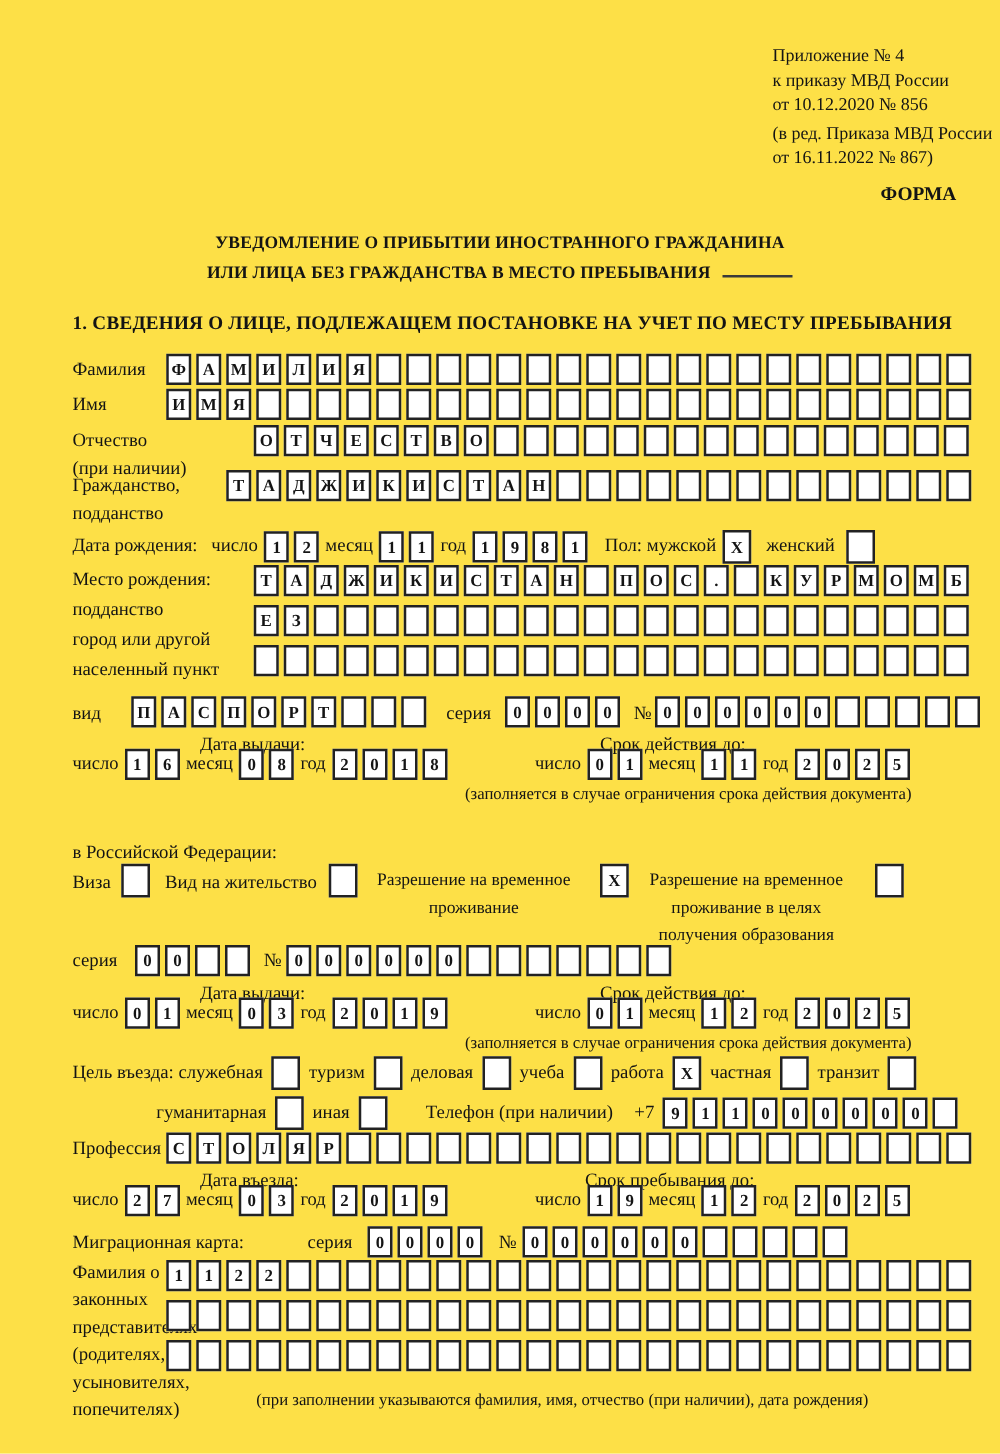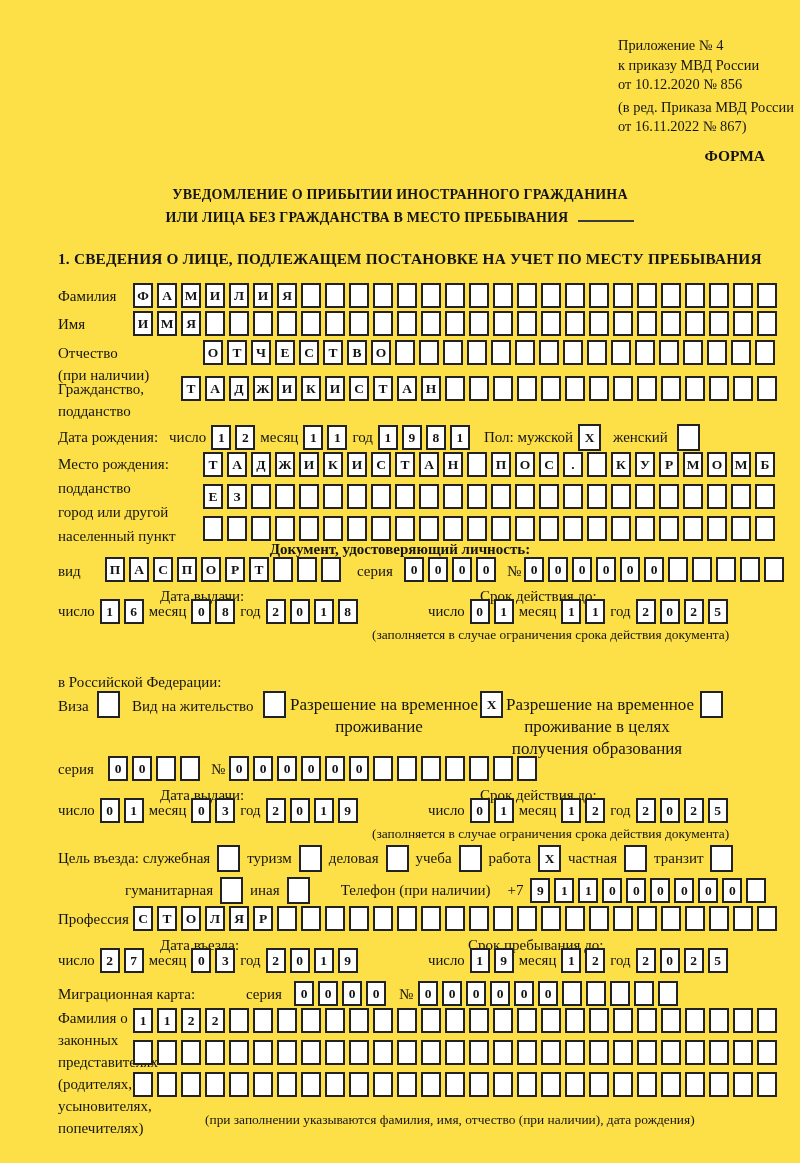--- a/index.html
+++ b/index.html
@@ -14,21 +14,21 @@
   .cells{position:absolute;display:flex;gap:4px;}
   .grp{display:flex;gap:4px;}
   .cell{
     width:20px;height:25px;box-sizing:border-box;border:2px solid #222;
     display:flex;align-items:center;justify-content:center;
     font-weight:700;font-size:13.5px;background:#fff;
   }
   .chk .cell{width:23px;height:27px;}
   .flow{position:absolute;display:flex;align-items:center;gap:5px;font-size:14.8px;white-space:nowrap;}
   .flow .lbl-in{white-space:nowrap;}
-  .clabel{position:absolute;text-align:center;font-size:17px;line-height:22px;white-space:nowrap;}
+  .clabel{position:absolute;text-align:center;font-size:14px;line-height:22px;white-space:nowrap;}
   .hdr{font-size:14.4px;line-height:19.5px;}
   .title{position:absolute;left:0;top:183px;width:800px;text-align:center;
          font-weight:700;font-size:14px;line-height:23px;letter-spacing:.2px;}
   .blank-line{display:inline-block;width:56px;border-bottom:2px solid #3a3a3a;margin-left:10px;vertical-align:baseline;height:14px;}
 </style>
 </head>
 <body>
 
 <div id="page">
 
@@ -275,21 +275,20 @@
       <span class="cell"></span>
       <span class="cell"></span>
       <span class="cell"></span>
       <span class="cell"></span>
       <span class="cell"></span>
       <span class="cell"></span>
       <span class="cell"></span>
       <span class="cell"></span>
     </div>
 
-  <div class="abs b" style="left:0;top:541px;width:800px;text-align:center;font-size:15px;">Документ, удостоверяющий личность:</div>
 
   <span class="lbl" style="left:58px;top:563px;">вид</span>
   <div class="cells" style="left:105px;top:557px;">
       <span class="cell">П</span>
       <span class="cell">А</span>
       <span class="cell">С</span>
       <span class="cell">П</span>
       <span class="cell">О</span>
       <span class="cell">Р</span>
       <span class="cell">Т</span>

